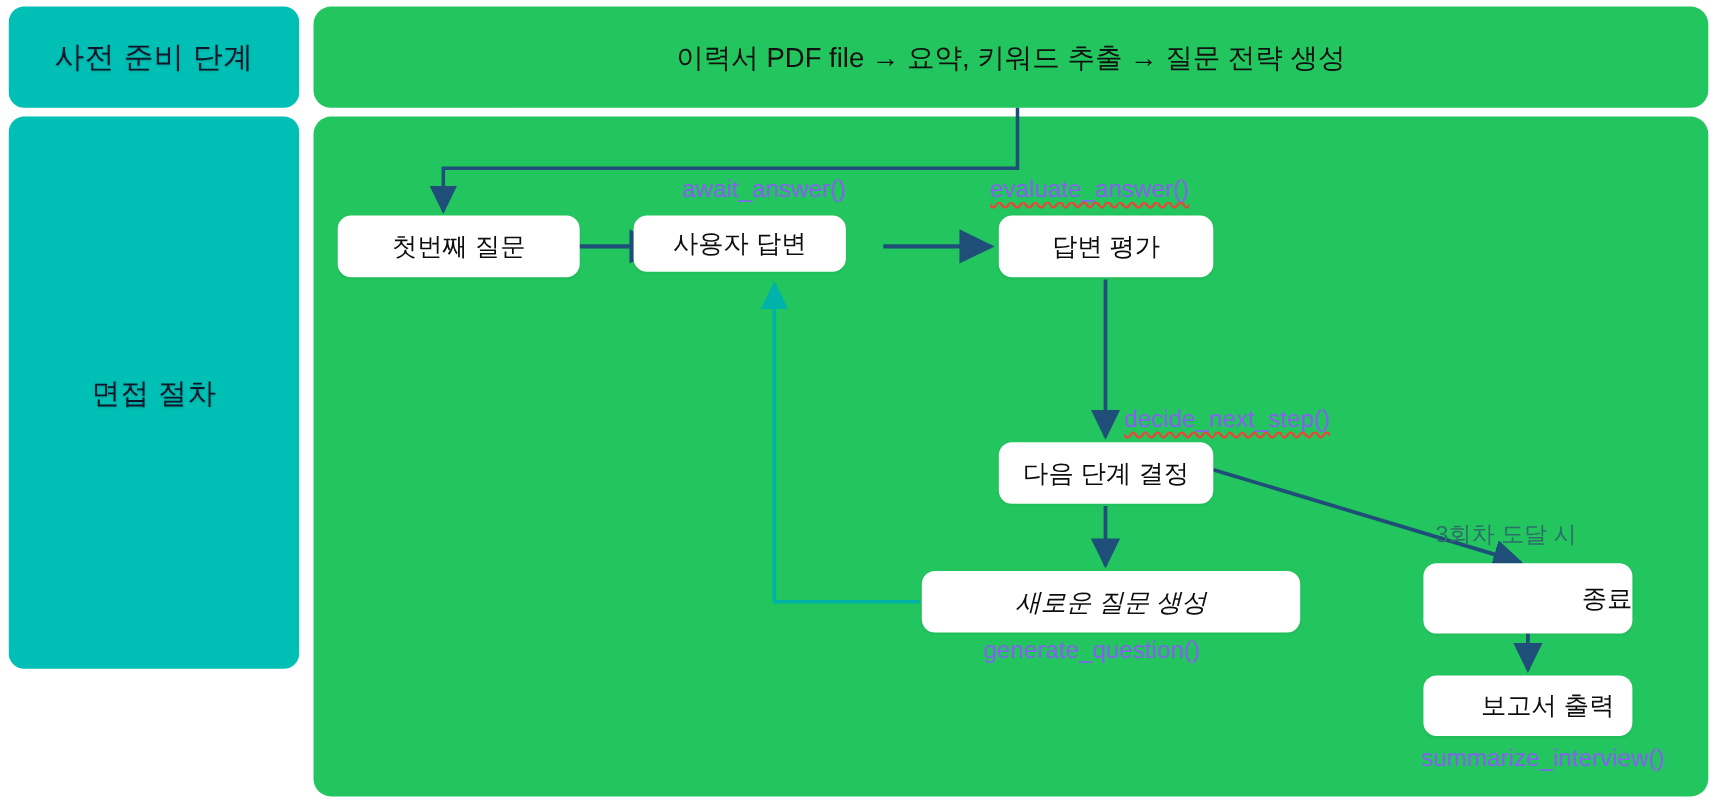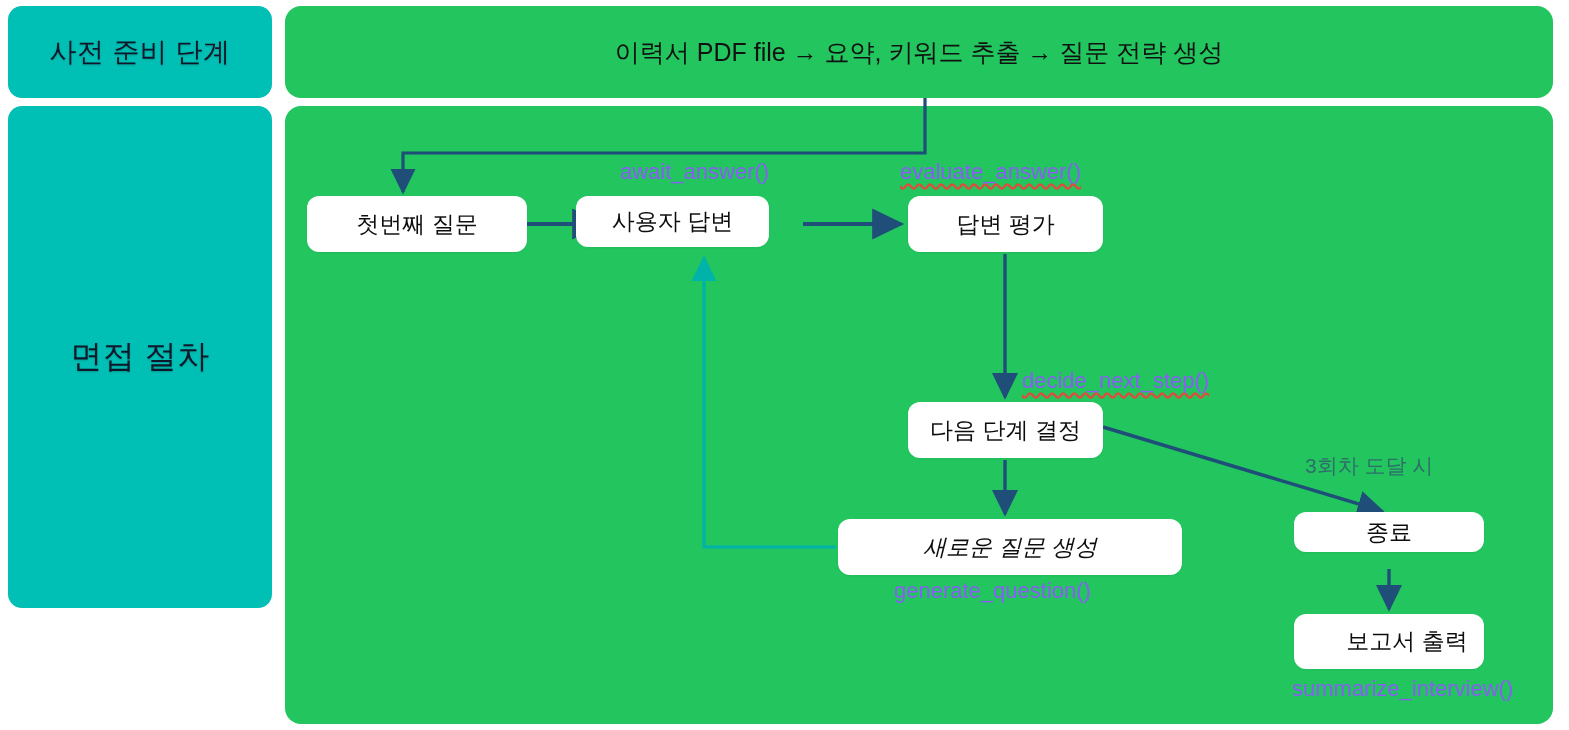--- a/index.html
+++ b/index.html
@@ -31,21 +31,21 @@
     letter-spacing: 0.5px;
     text-shadow: 0 1px 2px rgba(0,0,0,0.18);
     box-sizing: border-box;
   }
   #stage-pill-prep {
     left: 8px; top: 6px; width: 264px; height: 92px;
     font-size: 27px;
   }
   #stage-pill-interview {
     left: 8px; top: 106px; width: 264px; height: 502px;
-    font-size: 32px;
+    font-size: 26px;
   }
 
   
   .panel {
     position: absolute;
     background: #22c55e;
     border-radius: 16px;
     box-sizing: border-box;
   }
   #panel-prep {
@@ -88,21 +88,21 @@
     box-sizing: border-box;
     white-space: nowrap;
     box-shadow: 0 1px 2px rgba(0,0,0,0.05);
   }
 
   #node-first-question { left: 307px; top: 196px; width: 220px; height: 56px; }
   #node-user-answer    { left: 576px; top: 196px; width: 193px; height: 51px; }
   #node-evaluate       { left: 908px; top: 196px; width: 195px; height: 56px; align-items: center; }
   #node-decide         { left: 908px; top: 402px; width: 195px; height: 56px; }
   #node-new-question   { left: 838px; top: 519px; width: 344px; height: 56px; font-style: italic; }
-  #node-end            { left: 1294px; top: 512px; width: 190px; height: 40px; }
+  #node-end            { left: 1294px; top: 512px; width: 190px; height: 64px; justify-content: flex-end; }
   #node-report         { left: 1294px; top: 614px; width: 190px; height: 55px; padding-left: 36px; }
 
   
   .fn-caption {
     position: absolute;
     font-size: 22px;
     color: #8b5cf6;
     white-space: nowrap;
   }
   .fn-caption.misspelled {
@@ -116,21 +116,21 @@
   #caption-generate   { left: 894px; top: 578px; }
   #caption-summarize  { left: 1292px; top: 676px; }
 
   
   .edge-label {
     position: absolute;
     font-size: 21px;
     color: #2f6f6b;
     white-space: nowrap;
   }
-  #label-third-round { left: 1305px; top: 452px; }
+  #label-third-round { left: 1305px; top: 472px; }
 </style>
 </head>
 <body>
 
 <div id="canvas">
 
   <div class="stage-pill" id="stage-pill-prep">
     <span>사전 준비 단계</span>
   </div>
 

